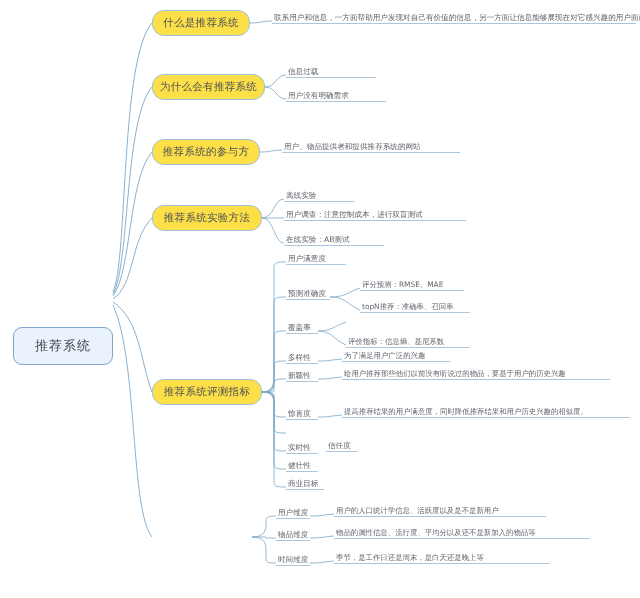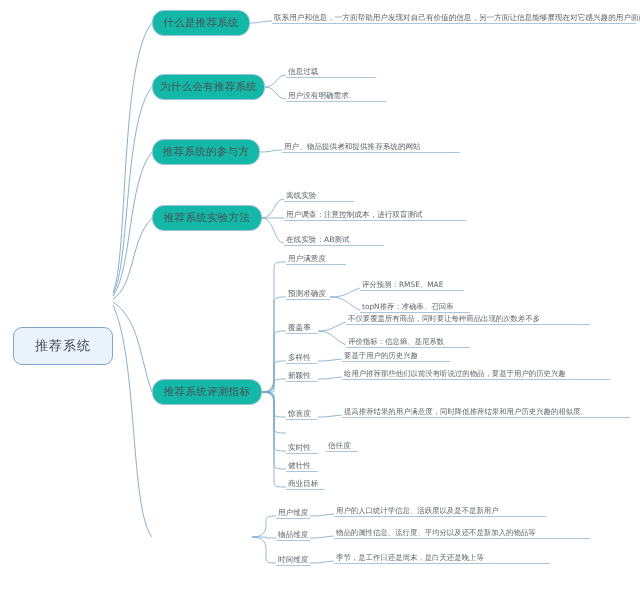--- a/index.html
+++ b/index.html
@@ -23,21 +23,21 @@
   .root{
     background:#eaf2fb;
     border:1.3px solid #7ea6cf;
     border-radius:9px;
     font-size:13px;
     letter-spacing:1px;
     color:#41464d;
     margin-top:47px;
   }
   .branch{
-    background:#14b8a6;
+    background:#fde047;
     border:1px solid #9dc0dd;
     border-radius:12px;
     font-size:10.5px;
     letter-spacing:.3px;
     color:#4b5057;
   }
   .leaf{
     font-size:7.6px;
     color:#5b6068;
     border-bottom:1px solid #a9c6de;
@@ -164,32 +164,29 @@
   <div class="node leaf l2" style="left:360px;top:279px;width:104px;height:12px;">
     <span>评分预测：RMSE、MAE</span>
   </div>
   <div class="node leaf l2" style="left:360px;top:301px;width:110px;height:12px;">
     <span>topN推荐：准确率、召回率</span>
   </div>
 
   <div class="node leaf" style="left:286px;top:322px;width:32px;height:12px;">
     <span>覆盖率</span>
   </div>
-  <div class="node leaf l2" style="left:346px;top:313px;width:244px;height:12px;">
-    <span>不仅要覆盖所有商品，同时要让每种商品出现的次数差不多</span>
-  </div>
   <div class="node leaf l2" style="left:346px;top:336px;width:124px;height:12px;">
     <span>评价指标：信息熵、基尼系数</span>
   </div>
 
   <div class="node leaf" style="left:286px;top:352px;width:32px;height:12px;">
     <span>多样性</span>
   </div>
   <div class="node leaf l2" style="left:342px;top:350px;width:108px;height:12px;">
-    <span>要基于用户的历史兴趣</span>
+    <span>为了满足用户广泛的兴趣</span>
   </div>
 
   <div class="node leaf" style="left:286px;top:370px;width:32px;height:12px;">
     <span>新颖性</span>
   </div>
   <div class="node leaf l2" style="left:342px;top:368px;width:268px;height:12px;">
     <span>给用户推荐那些他们以前没有听说过的物品，要基于用户的历史兴趣</span>
   </div>
 
   <div class="node leaf" style="left:286px;top:408px;width:32px;height:12px;">

